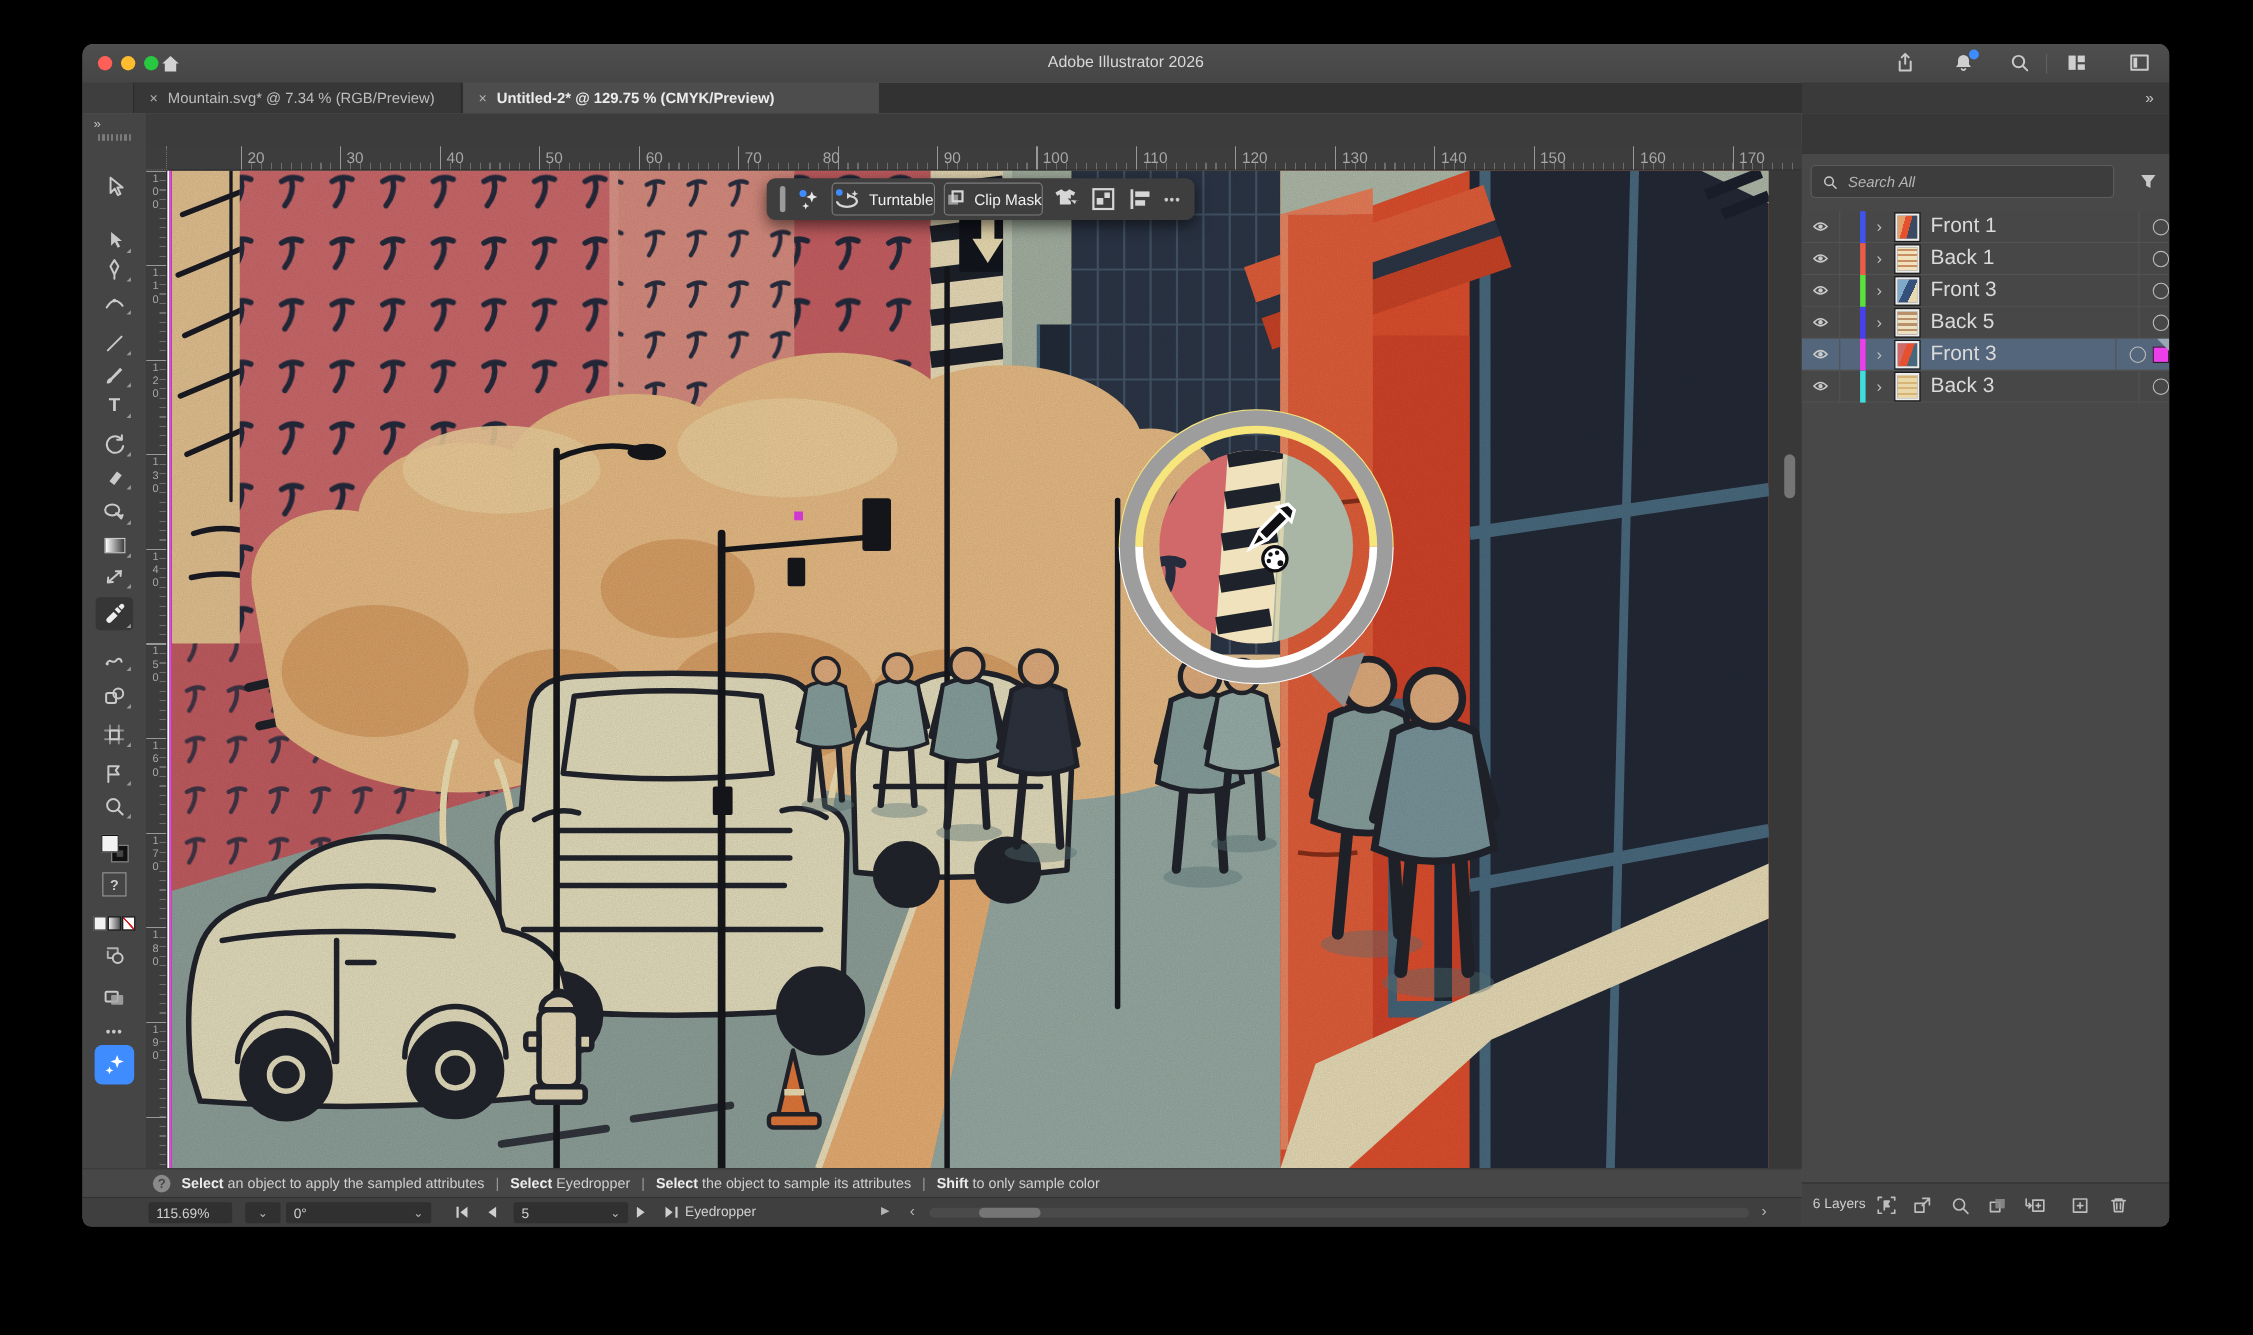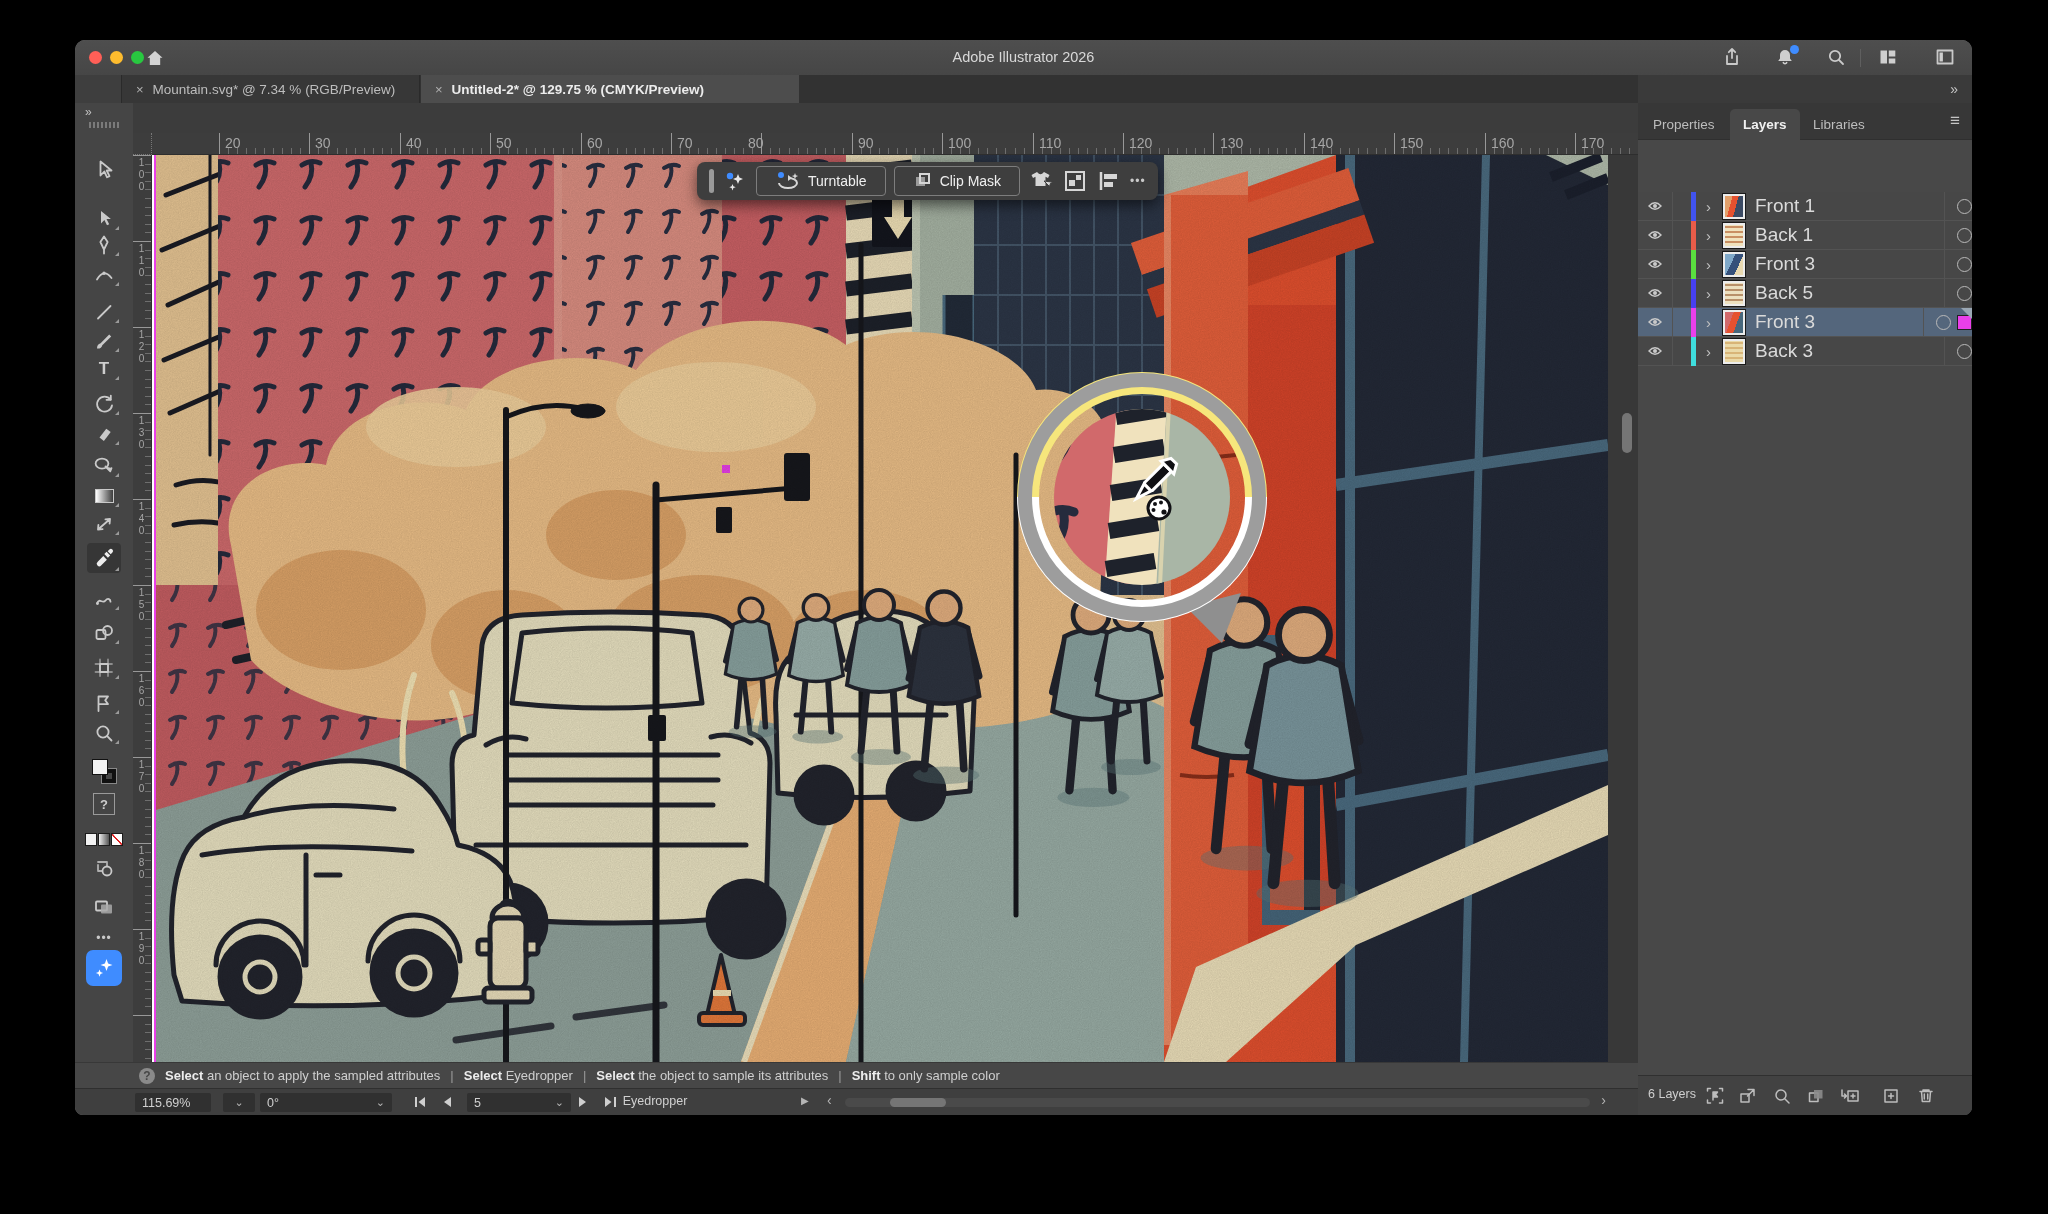--- a/index.html
+++ b/index.html
@@ -72,21 +72,21 @@
   .vnum{position:absolute;left:2px;width:13px;writing-mode:vertical-lr;text-orientation:upright;
     font-size:10px;line-height:13px;letter-spacing:1px;color:#a6a6a6;}
   #canvas{position:absolute;left:19px;top:52px;width:1486px;height:907px;background:#383838;overflow:hidden;}
   #art{position:absolute;left:4px;top:0;}
   .guide{position:absolute;top:0;bottom:0;width:2px;}
   #vscroll{position:absolute;right:6px;top:258px;width:10px;height:40px;border-radius:5px;background:#757575;}
   
   #ctxbar{position:absolute;left:545px;top:7px;height:38px;display:flex;align-items:center;gap:8px;
     background:#3e3e3e;border-radius:8px;padding:0 12px;box-shadow:0 5px 14px rgba(0,0,0,.55);}
   #ctxbar .handle{width:5px;height:24px;border-radius:3px;background:#9a9a9a;}
-  .ctxbtn{display:flex;align-items:center;gap:7px;height:28px;padding:0 18px;border:1px solid #7d7d7d;
+  .ctxbtn{display:flex;align-items:center;gap:7px;height:28px;padding:0 0;border:1px solid #7d7d7d;
     border-radius:4px;color:#efefef;font-size:14px;white-space:nowrap;}
   .ctxico{display:flex;align-items:center;justify-content:center;width:26px;height:28px;}
   
   #hintbar{position:absolute;left:0;bottom:27px;width:1563px;height:26px;background:#474747;
     border-top:1px solid #383838;box-sizing:border-box;display:flex;align-items:center;color:#cfcfcf;font-size:13px;}
   #hintbar .q{margin-left:64px;margin-right:10px;width:16px;height:16px;border-radius:50%;background:#8a8a8a;
     color:#474747;font-weight:bold;font-size:12px;display:flex;align-items:center;justify-content:center;}
   #hintbar b{color:#ececec;}
   #hintbar .sep{margin:0 10px;color:#9a9a9a;}
   
@@ -716,27 +716,35 @@
     <span id="toolstatus">Eyedropper</span>
     <span class="schev" style="left:726px;top:6px;font-size:10px;">▶</span>
     <span class="schev" style="left:752px;">‹</span>
     <div id="hscrolltrack">
       <span id="hscrollthumb"></span>
     </div>
     <span class="schev" style="right:32px;">›</span>
   </div>
 
   <div id="rpanel">
-    <div id="ptabs">
-      <span class="ptab" style="left:2px;">Properties</span>
-      <span class="ptab active" style="left:92px;">Layers</span>
-      <span class="ptab" style="left:162px;">Libraries</span>
-      <span id="pmenu">≡</span>
-    </div>
     <div id="pbody">
+      <div id="searchrow">
+        <div id="searchbox">
+          <svg width="15" height="15" viewBox="0 0 20 20" class="ti">
+                <circle cx="9" cy="9" r="5.2"></circle>
+                <path d="M13 13 l4.5 4.5"></path>
+              </svg>
+          <input type="text" placeholder="Search All" style="">
+        </div>
+        <span id="filterico">
+          <svg width="18" height="18" viewBox="0 0 18 18">
+                <path d="M2.5 3 h13 L11 9.2 V15 l-4 -2.2 V9.2 Z" fill="#c9c9c9"></path>
+              </svg>
+        </span>
+      </div>
       <div id="layerlist">
 
         <div class="lrow">
           <span class="eye">
                 <svg width="16" height="16" viewBox="0 0 16 16">
                   <path d="M2 8 q6 -6.5 12 0 q-6 6.5 -12 0 z" fill="none" stroke="#c9c9c9" stroke-width="1.4"></path>
                   <circle cx="8" cy="8" r="2" fill="#c9c9c9"></circle>
                 </svg>
               </span>
           <span class="ldiv"></span>

